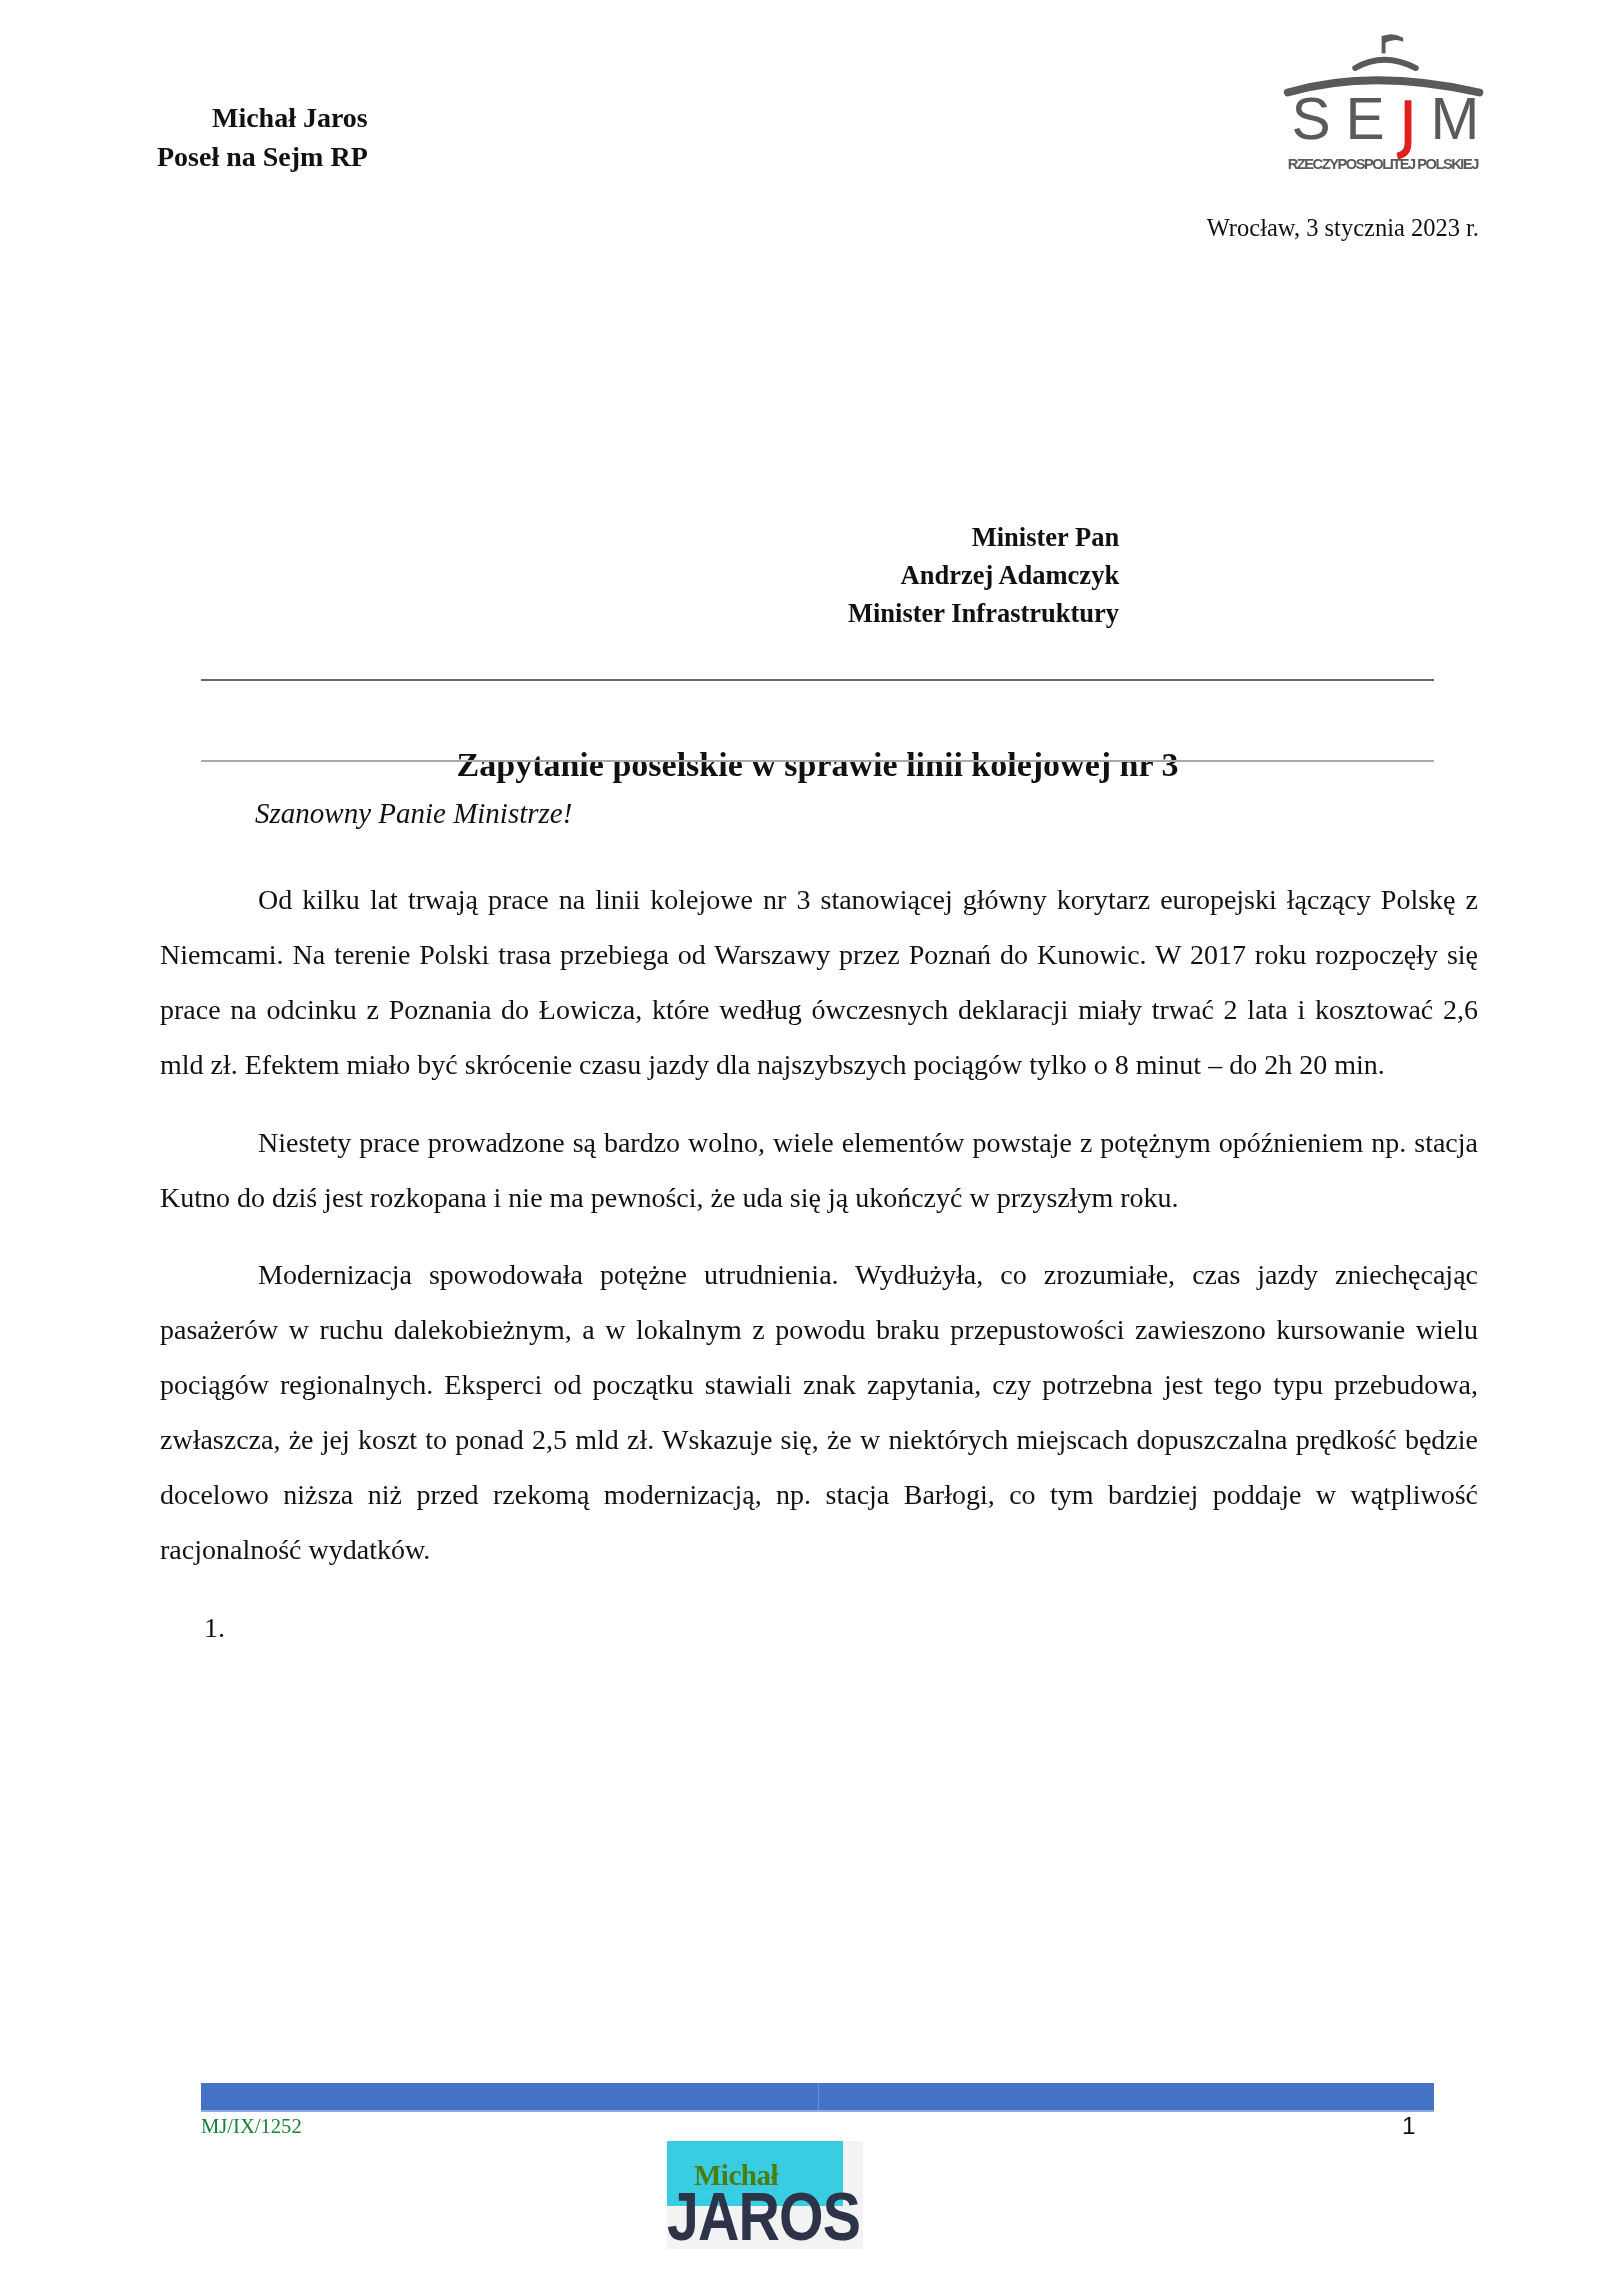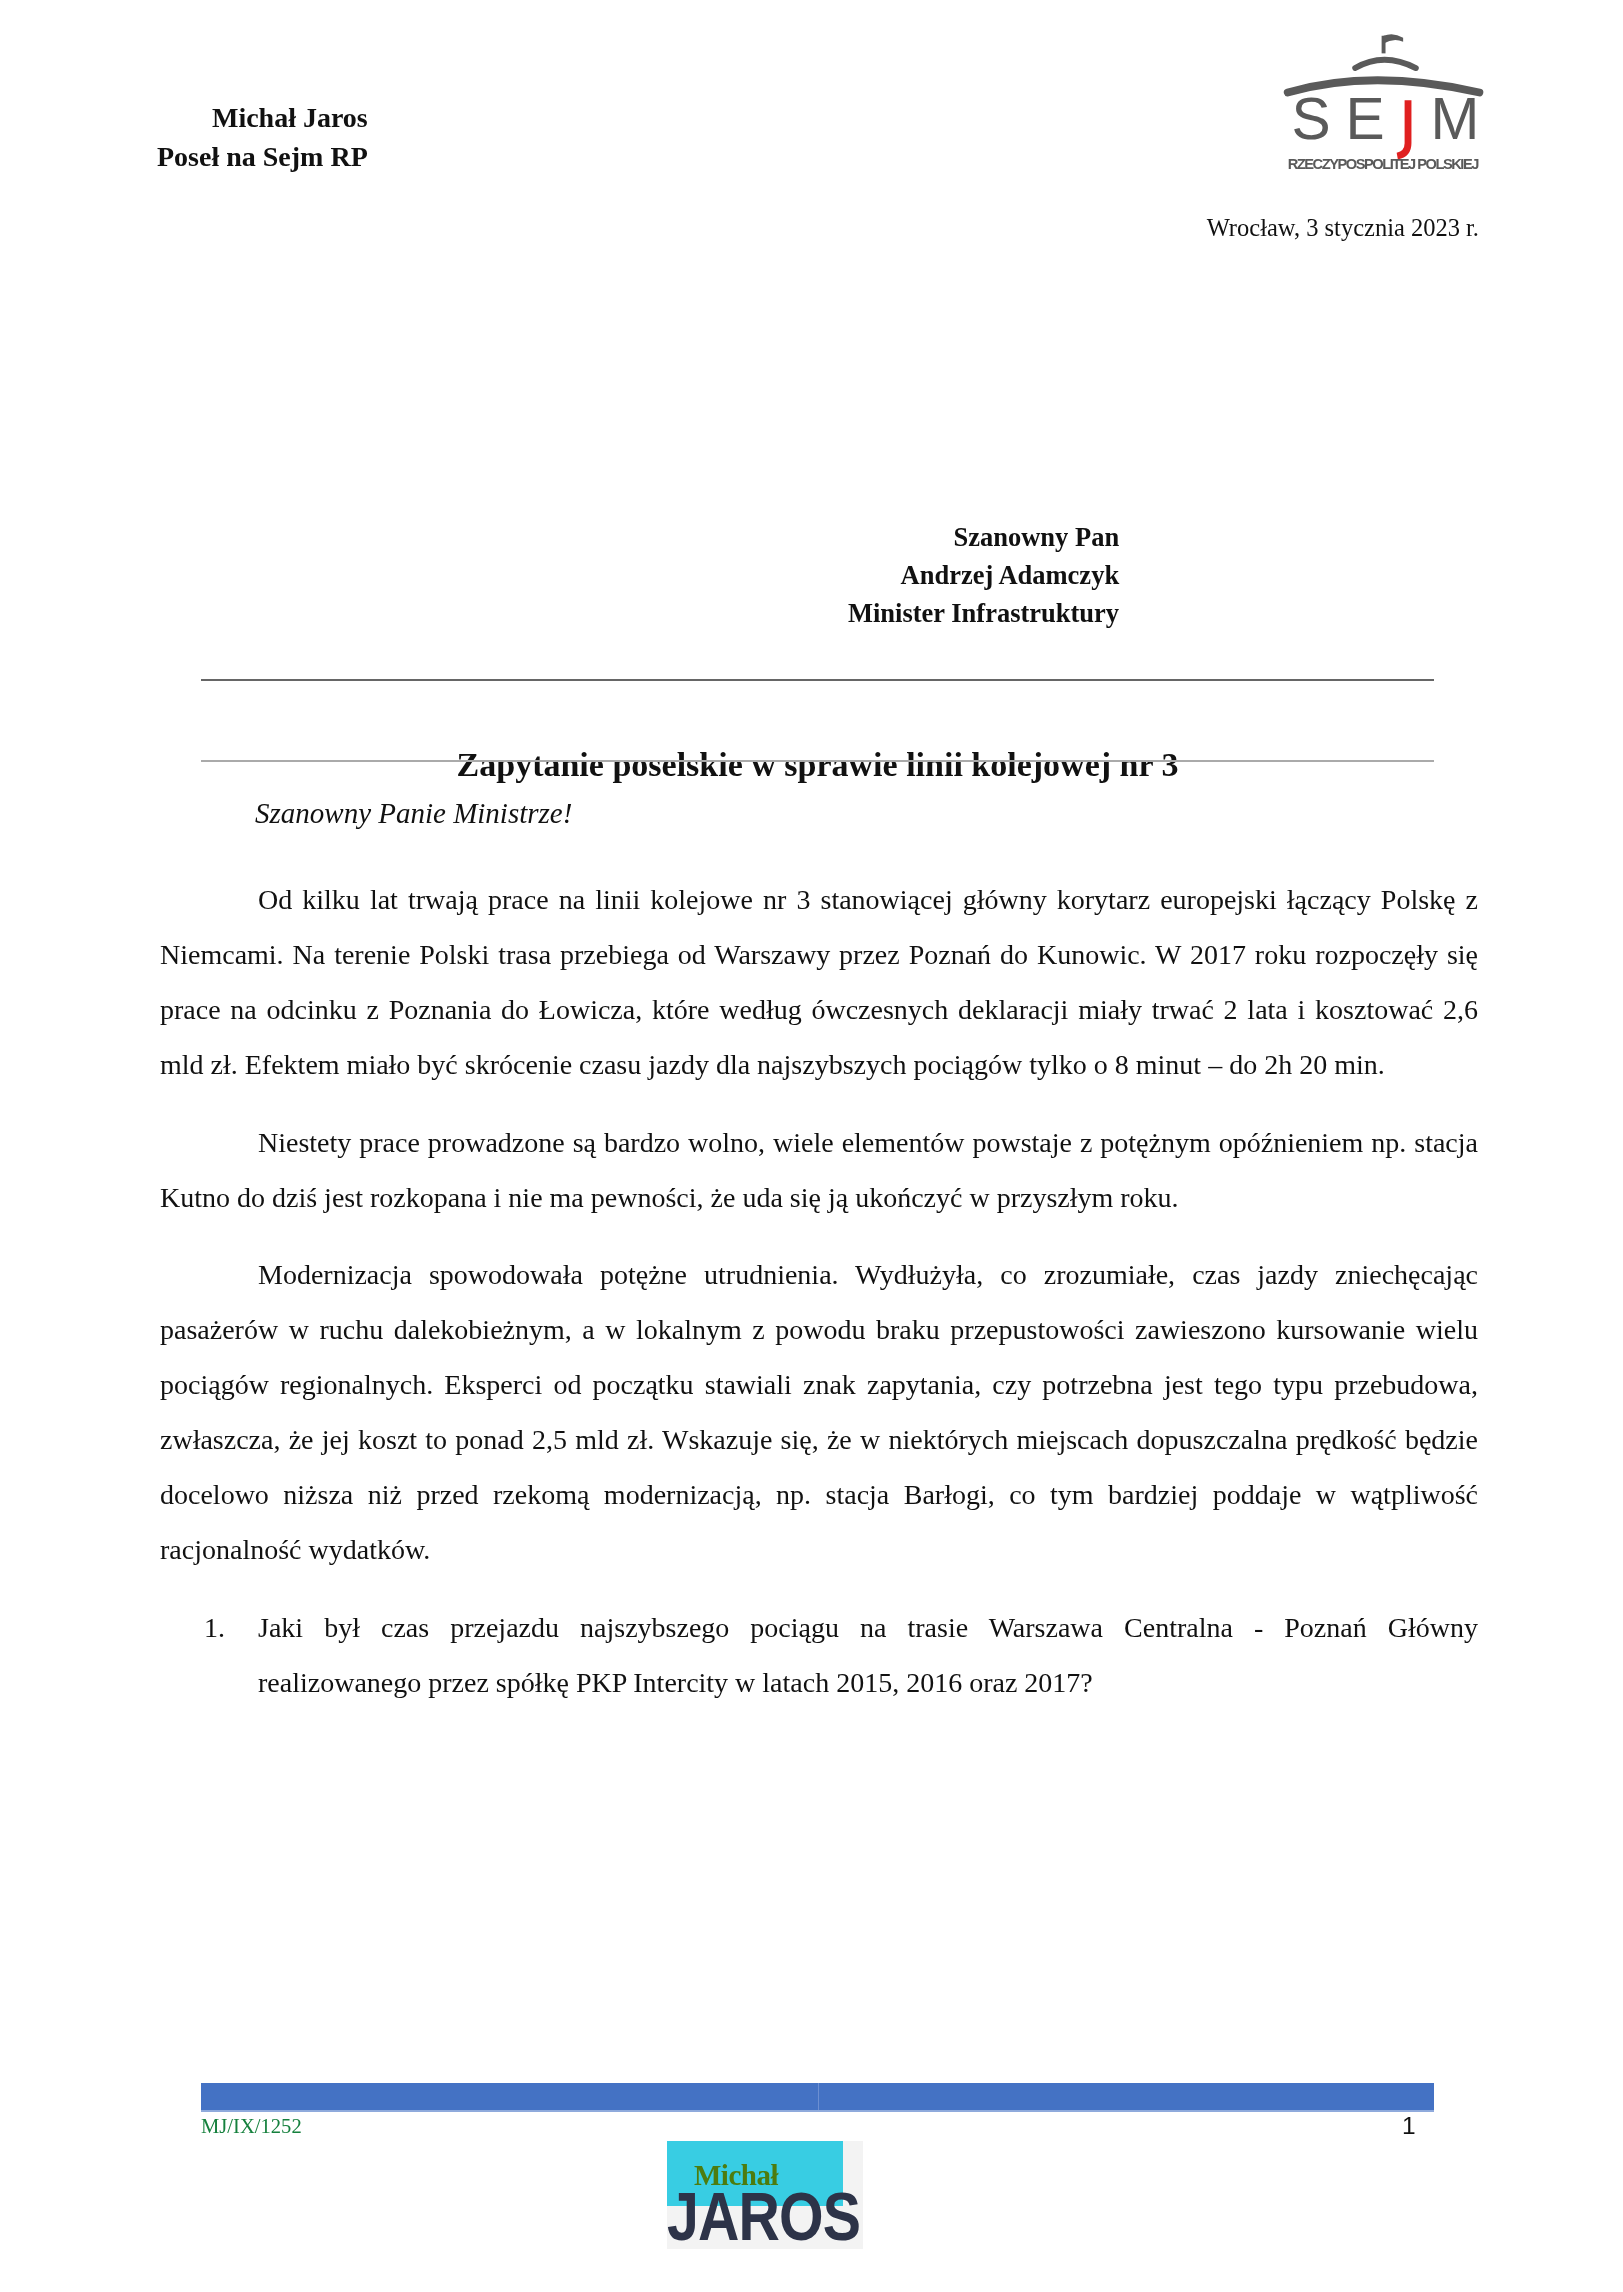--- a/index.html
+++ b/index.html
@@ -82,39 +82,38 @@
     <text x="73" y="128" font-family="Liberation Sans, DejaVu Sans, sans-serif" font-size="60" fill="#5a5a5a">E</text>
     <path d="M137 88 L137 132 Q137 143 126 145" stroke="#e02020" stroke-width="7" fill="none"></path>
     <text x="160" y="128" font-family="Liberation Sans, DejaVu Sans, sans-serif" font-size="60" fill="#5a5a5a">M</text>
     <text x="14" y="158" font-family="Liberation Sans, DejaVu Sans, sans-serif" font-size="15" font-weight="bold" fill="#5a5a5a" textLength="196">RZECZYPOSPOLITEJ POLSKIEJ</text>
   </svg>
 </div>
 
 <div class="abs date">Wrocław, 3 stycznia 2023 r.</div>
 
 <div class="abs recipient">
-  <div>Szanowny Pan</div>
+  <div>Minister Pan</div>
   <div>Andrzej Adamczyk</div>
   <div>Minister Infrastruktury</div>
 </div>
 
 <div class="abs rule top"></div>
 <div class="abs title">Zapytanie poselskie w sprawie linii kolejowej nr 3</div>
 <div class="abs rule bottom"></div>
 
 <div class="abs salutation">Szanowny Panie Ministrze!</div>
 
 <div class="abs body-text">
   <p>Od kilku lat trwają prace na linii kolejowe nr 3 stanowiącej główny korytarz europejski łączący Polskę z Niemcami. Na terenie Polski trasa przebiega od Warszawy przez Poznań do Kunowic. W 2017 roku rozpoczęły się prace na odcinku z Poznania do Łowicza, które według ówczesnych deklaracji miały trwać 2 lata i kosztować 2,6 mld zł. Efektem miało być skrócenie czasu jazdy dla najszybszych pociągów tylko o 8 minut – do 2h 20 min.</p>
   <p>Niestety prace prowadzone są bardzo wolno, wiele elementów powstaje z potężnym opóźnieniem np. stacja Kutno do dziś jest rozkopana i nie ma pewności, że uda się ją ukończyć w przyszłym roku.</p>
   <p>Modernizacja spowodowała potężne utrudnienia. Wydłużyła, co zrozumiałe, czas jazdy zniechęcając pasażerów w ruchu dalekobieżnym, a w lokalnym z powodu braku przepustowości zawieszono kursowanie wielu pociągów regionalnych. Eksperci od początku stawiali znak zapytania, czy potrzebna jest tego typu przebudowa, zwłaszcza, że jej koszt to ponad 2,5 mld zł. Wskazuje się, że w niektórych miejscach dopuszczalna prędkość będzie docelowo niższa niż przed rzekomą modernizacją, np. stacja Barłogi, co tym bardziej poddaje w wątpliwość racjonalność wydatków.</p>
   <ol class="qlist">
     <li>
       <span class="num">1.</span>
-      <span>Jaki był czas przejazdu najszybszego pociągu na trasie Warszawa Centralna - Poznań Główny realizowanego przez spółkę PKP Intercity w latach 2015, 2016 oraz 2017?</span>
     </li>
   </ol>
 </div>
 
 <div class="abs footer-bar">
   <div class="divider"></div>
 </div>
 <div class="abs ref">MJ/IX/1252</div>
 <div class="abs page-num">1</div>
 

